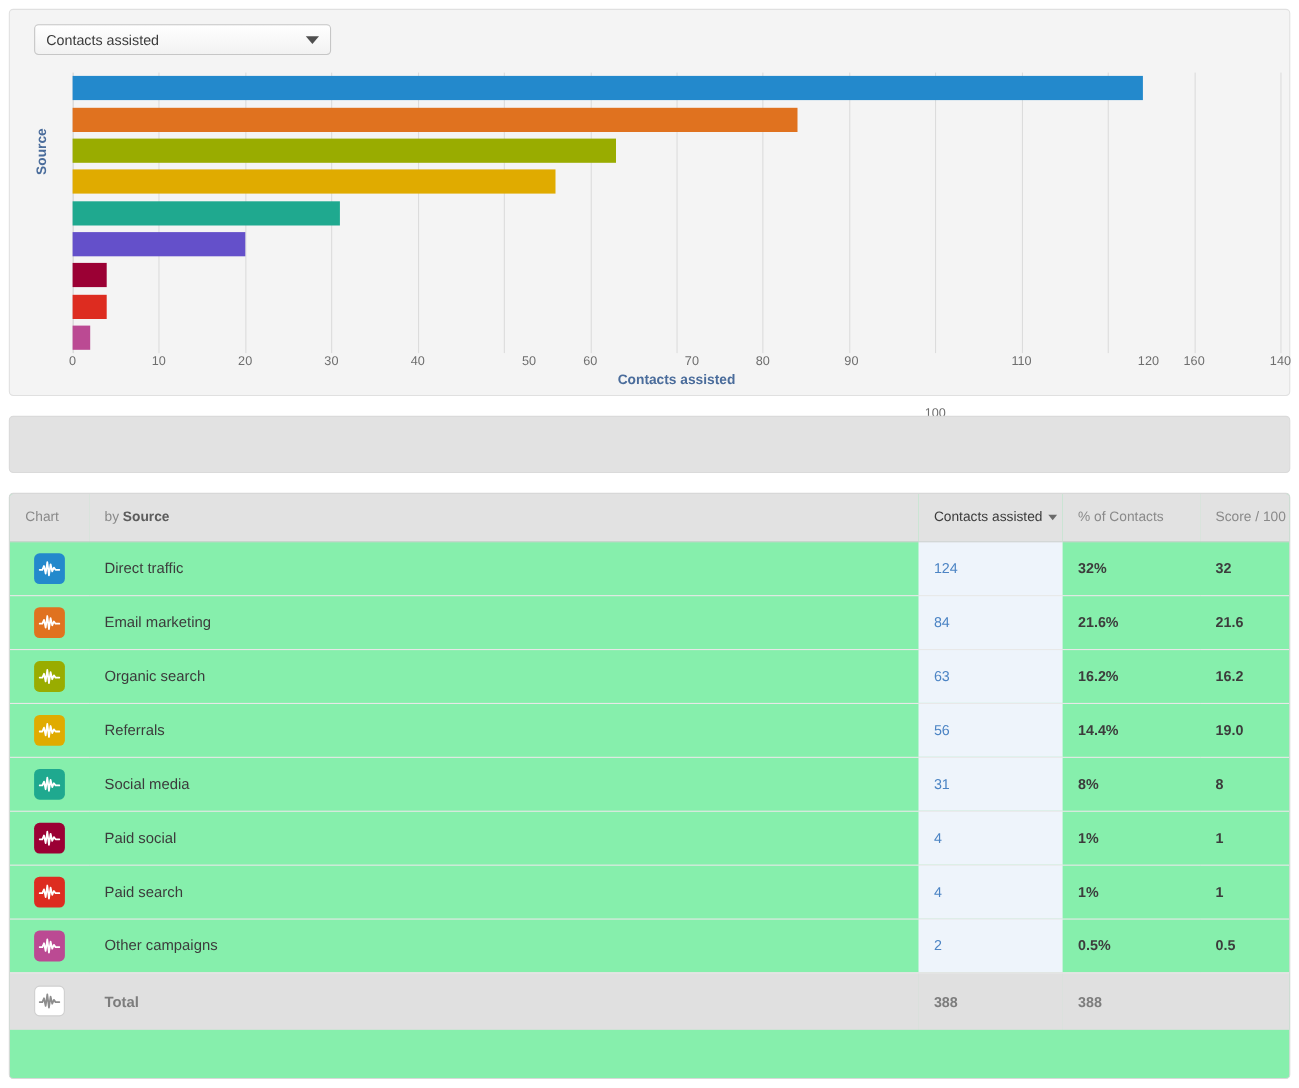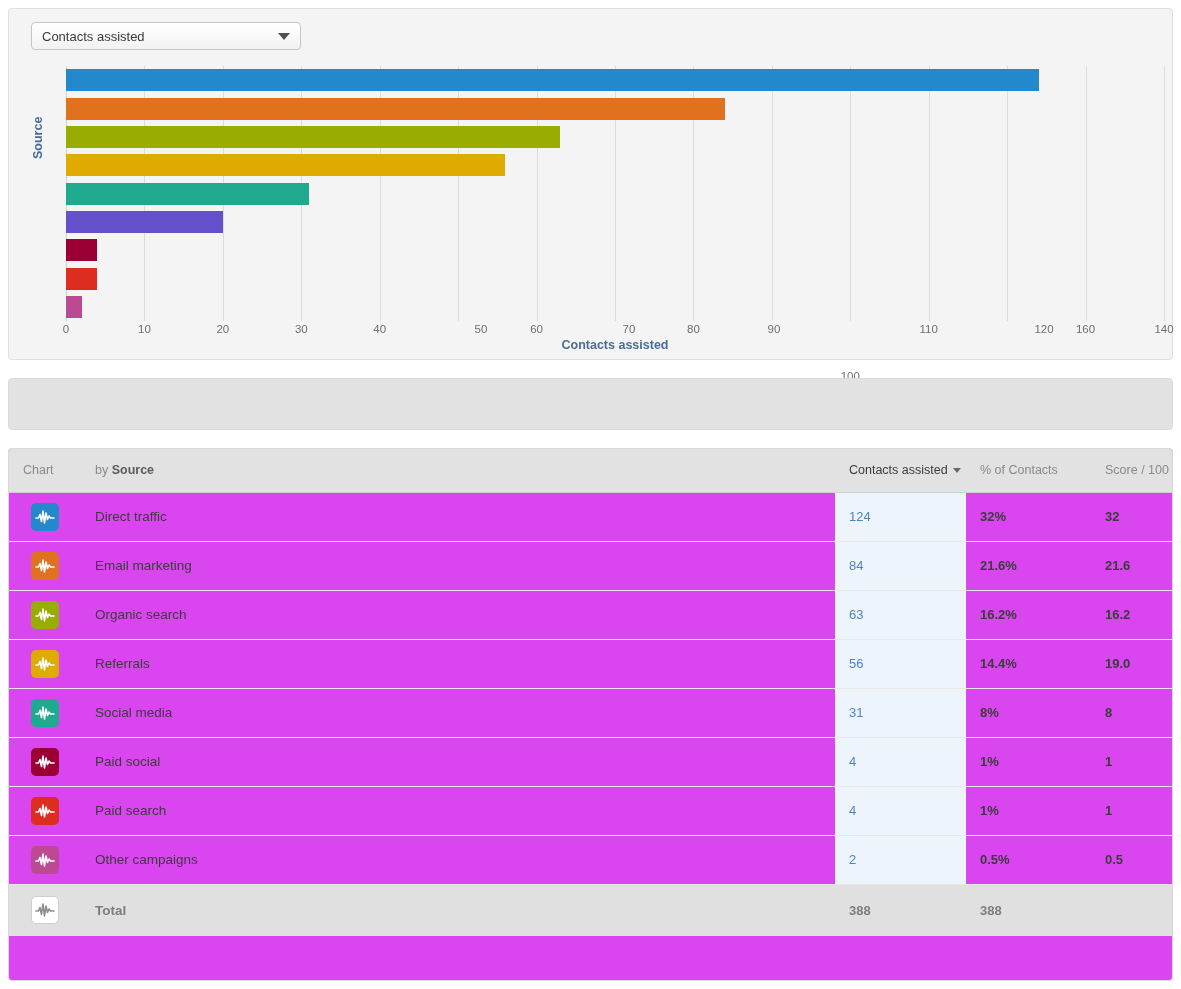--- a/index.html
+++ b/index.html
@@ -122,21 +122,21 @@
     background: #e2e2e2;
     border: 1px solid #dadada;
     border-radius: 4px;
   }
 
   
   #table-panel {
     position: absolute;
     left: 8px; top: 448px;
     width: 1165px; height: 533px;
-    background: #d946ef;
+    background: #86efac;
     border: 1px solid #d8d8d8;
     border-radius: 4px;
     overflow: hidden;
   }
   table {
     width: 100%;
     border-collapse: collapse;
     table-layout: fixed;
   }
   th, td {

